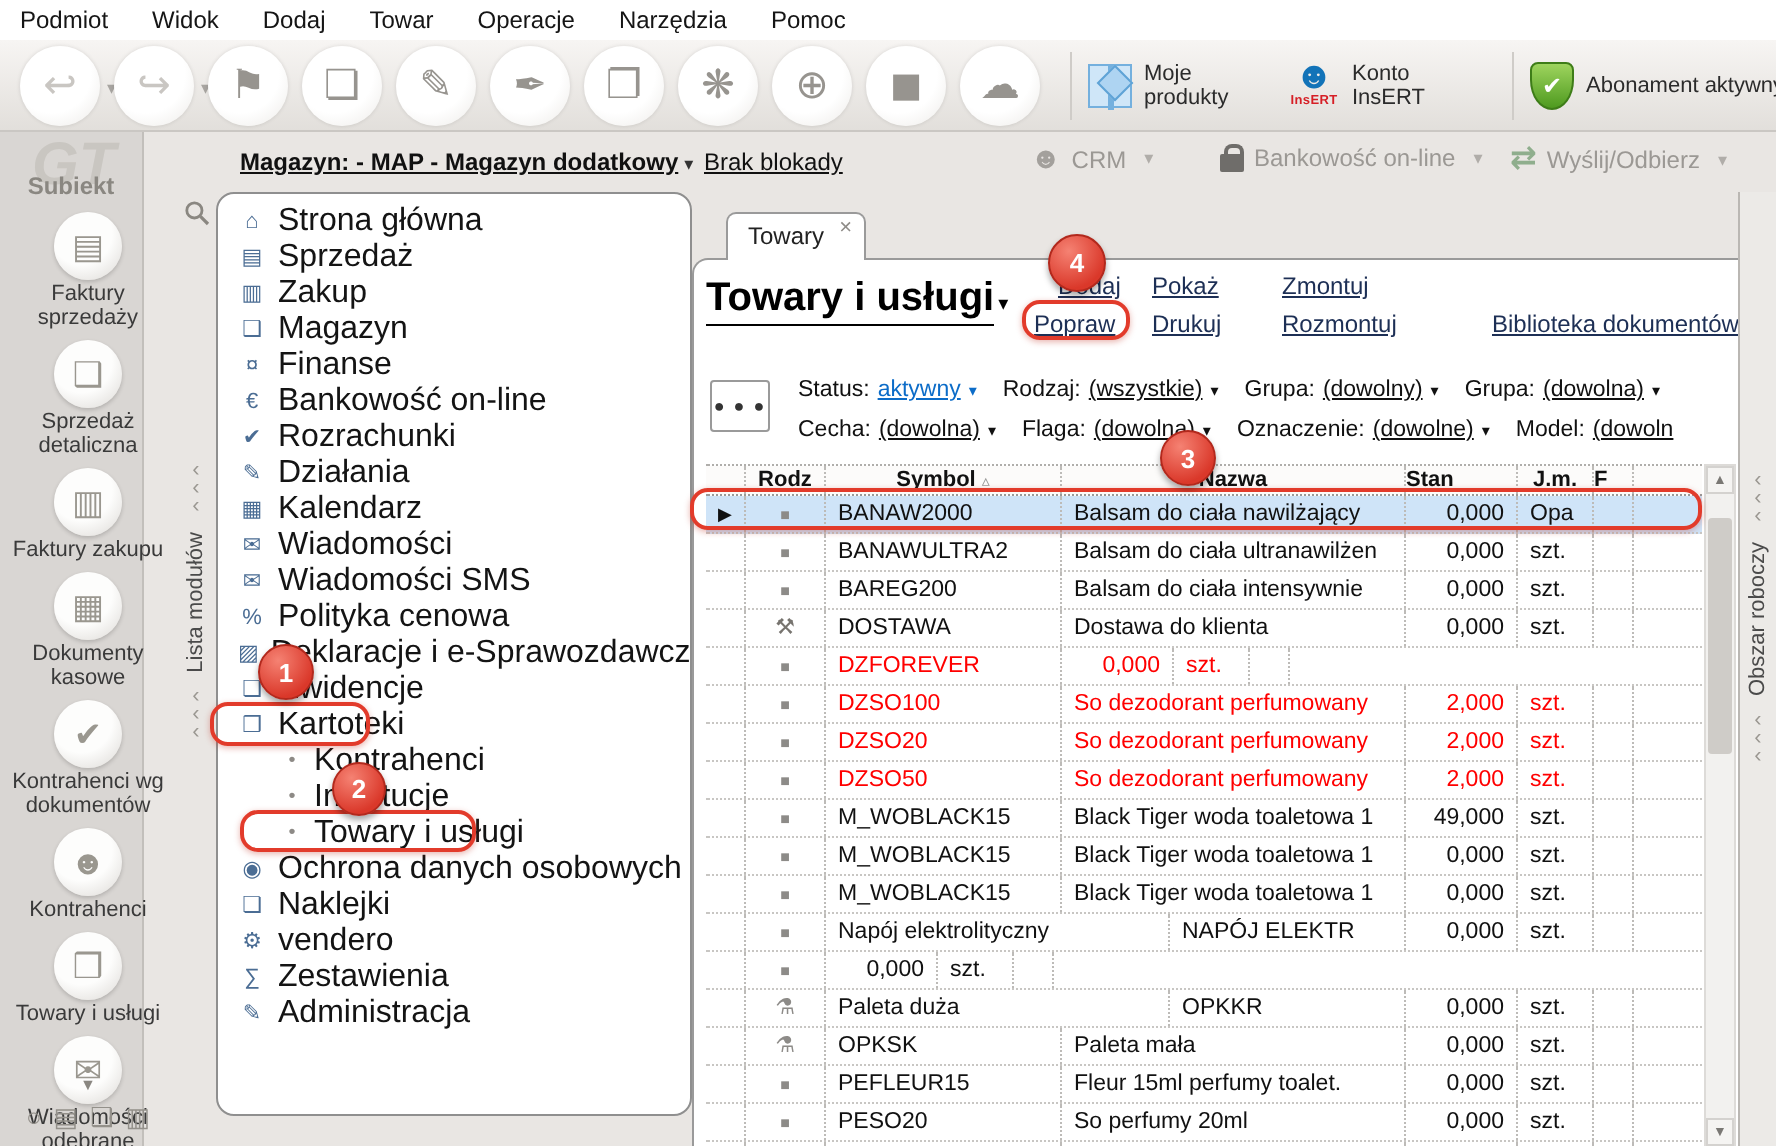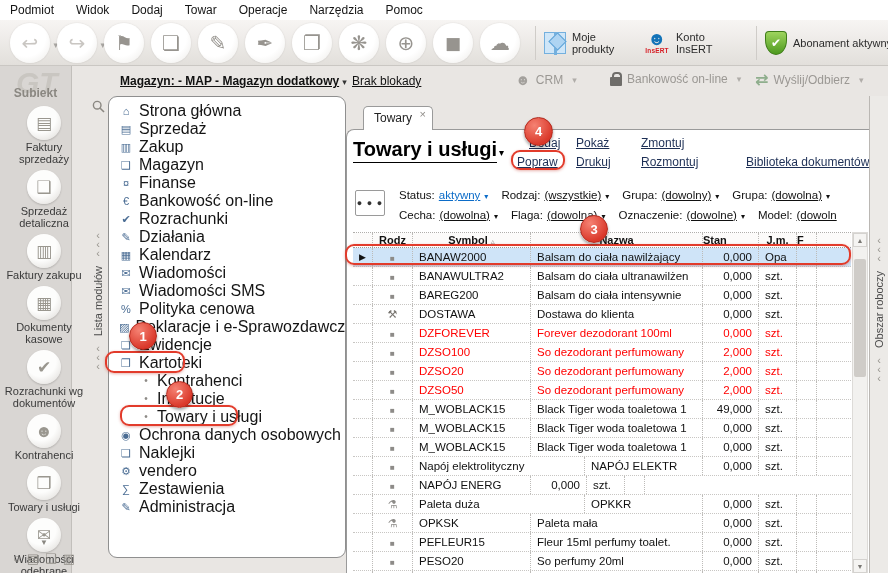--- a/index.html
+++ b/index.html
@@ -332,21 +332,21 @@
         <span class="sb-circle">
           <span class="sb-glyph">▦</span>
         </span>
         <span class="sb-label">Dokumenty kasowe</span>
       </div>
 
       <div class="sb-item">
         <span class="sb-circle">
           <span class="sb-glyph">✔</span>
         </span>
-        <span class="sb-label">Rozrachunki wg dokumentów</span>
+        <span class="sb-label">Kontrahenci wg dokumentów</span>
       </div>
 
       <div class="sb-item">
         <span class="sb-circle">
           <span class="sb-glyph">☻</span>
         </span>
         <span class="sb-label">Kontrahenci</span>
       </div>
 
       <div class="sb-item">
@@ -643,21 +643,20 @@
         <span class="cell c-stan">0,000</span>
         <span class="cell c-jm">szt.</span>
         <span class="cell c-f"></span>
         <span class="cell c-fill"></span>
       </div>
 
       <div class="trow red">
         <span class="cell c-sel"></span>
         <span class="cell c-rodz"><span class="rodz-g">■</span></span>
         <span class="cell c-sym">DZFOREVER</span>
-        <span class="cell c-naz">Forever dezodorant 100ml</span>
         <span class="cell c-stan">0,000</span>
         <span class="cell c-jm">szt.</span>
         <span class="cell c-f"></span>
         <span class="cell c-fill"></span>
       </div>
 
       <div class="trow red">
         <span class="cell c-sel"></span>
         <span class="cell c-rodz"><span class="rodz-g">■</span></span>
         <span class="cell c-sym">DZSO100</span>
@@ -730,21 +729,20 @@
         <span class="cell c-sym">NAPÓJ ELEKTR</span>
         <span class="cell c-stan">0,000</span>
         <span class="cell c-jm">szt.</span>
         <span class="cell c-f"></span>
         <span class="cell c-fill"></span>
       </div>
 
       <div class="trow">
         <span class="cell c-sel"></span>
         <span class="cell c-rodz"><span class="rodz-g">■</span></span>
-        <span class="cell c-sym">NAPÓJ ENERG</span>
         <span class="cell c-stan">0,000</span>
         <span class="cell c-jm">szt.</span>
         <span class="cell c-f"></span>
         <span class="cell c-fill"></span>
       </div>
 
       <div class="trow package">
         <span class="cell c-sel"></span>
         <span class="cell c-rodz"><span class="rodz-g">⚗</span></span>
         <span class="cell c-naz">Paleta duża</span>

